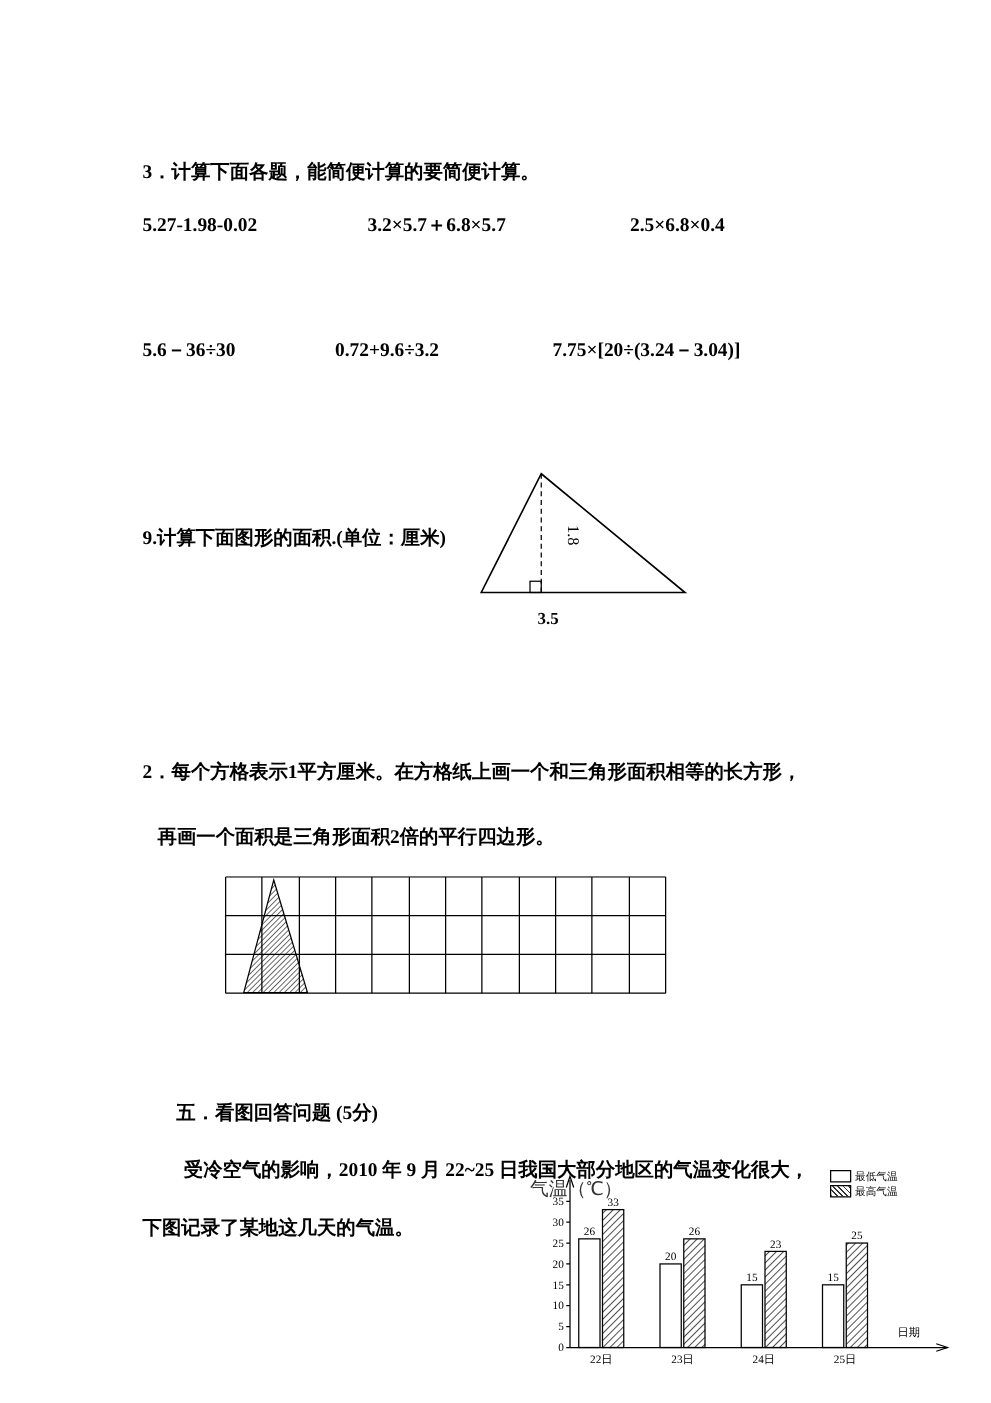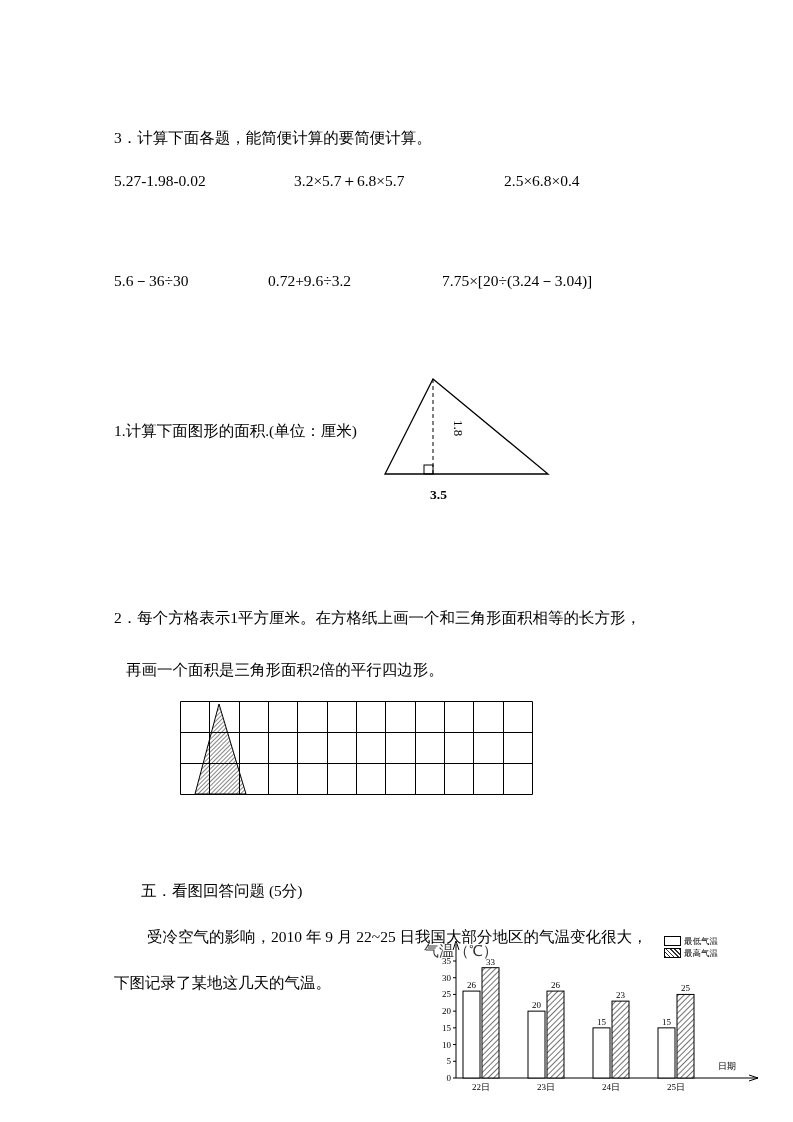--- a/index.html
+++ b/index.html
@@ -1,20 +1,20 @@
 <!DOCTYPE html>
 <html><head>
 <meta charset="utf-8">
 <style>
   html,body{margin:0;padding:0;background:#fff;}
   #page{
     position:relative;width:793px;height:1122px;background:#ffffff;
     font-family:"Liberation Serif","DejaVu Serif",serif;color:#000;overflow:hidden;
   }
-  .t{position:absolute;white-space:nowrap;font-size:15.5px;line-height:1.25;}
+  .t{position:absolute;white-space:nowrap;font-size:15.5px;line-height:1.25;font-weight:bold;}
   #chart-box{position:absolute;left:420px;top:936px;width:368px;height:170px;}
   #chart-svg{position:absolute;left:0;top:0;}
   #chart-ylabel{position:absolute;left:4px;top:6px;font-size:15px;color:#333;white-space:nowrap;font-family:Liberation Serif, serif;}
   #chart-xlabel{position:absolute;left:298px;top:124px;font-size:9px;color:#000;white-space:nowrap;}
   #chart-legend{position:absolute;left:244px;top:0;display:flex;flex-direction:column;gap:2px;align-items:center;}
   .leg-row{display:flex;align-items:center;gap:3px;font-size:8.5px;line-height:10px;white-space:nowrap;}
   .swatch{width:15px;height:8px;border:1px solid #000;display:inline-block;flex:0 0 auto;}
   .swatch-white{background:#fff;}
   .swatch-hatch{background:repeating-linear-gradient(45deg,#333 0,#333 1px,#fff 1px,#fff 3px);}
 </style>
@@ -24,21 +24,21 @@
 <div id="page">
 
   <div class="t" style="left:114px;top:128px;">3．计算下面各题，能简便计算的要简便计算。</div>
   <div class="t" style="left:114px;top:171px;">5.27-1.98-0.02</div>
   <div class="t" style="left:294px;top:171px;">3.2×5.7＋6.8×5.7</div>
   <div class="t" style="left:504px;top:171px;">2.5×6.8×0.4</div>
   <div class="t" style="left:114px;top:271px;">5.6－36÷30</div>
   <div class="t" style="left:268px;top:271px;">0.72+9.6÷3.2</div>
   <div class="t" style="left:442px;top:271px;">7.75×[20÷(3.24－3.04)]</div>
 
-  <div class="t" style="left:114px;top:421px;">1.计算下面图形的面积.(单位：厘米)</div>
+  <div class="t" style="left:114px;top:421px;">9.计算下面图形的面积.(单位：厘米)</div>
 
   <svg id="triangle-svg" width="200" height="135" style="position:absolute;left:368px;top:372px;">
     <path d="M65,7 L180,102 L17,102 Z" fill="none" stroke="#000" stroke-width="1.3"></path>
     <line x1="65" y1="7" x2="65" y2="102" stroke="#000" stroke-width="1" stroke-dasharray="4,3"></line>
     <rect x="56" y="93" width="9" height="9" fill="none" stroke="#000" stroke-width="1"></rect>
     <text x="86" y="48" font-size="13" transform="rotate(90 86 48)">1.8</text>
     <text x="62" y="127" font-size="13.5" font-weight="bold">3.5</text>
   </svg>
 
   <div class="t" style="left:114px;top:608px;">2．每个方格表示1平方厘米。在方格纸上画一个和三角形面积相等的长方形，</div>

